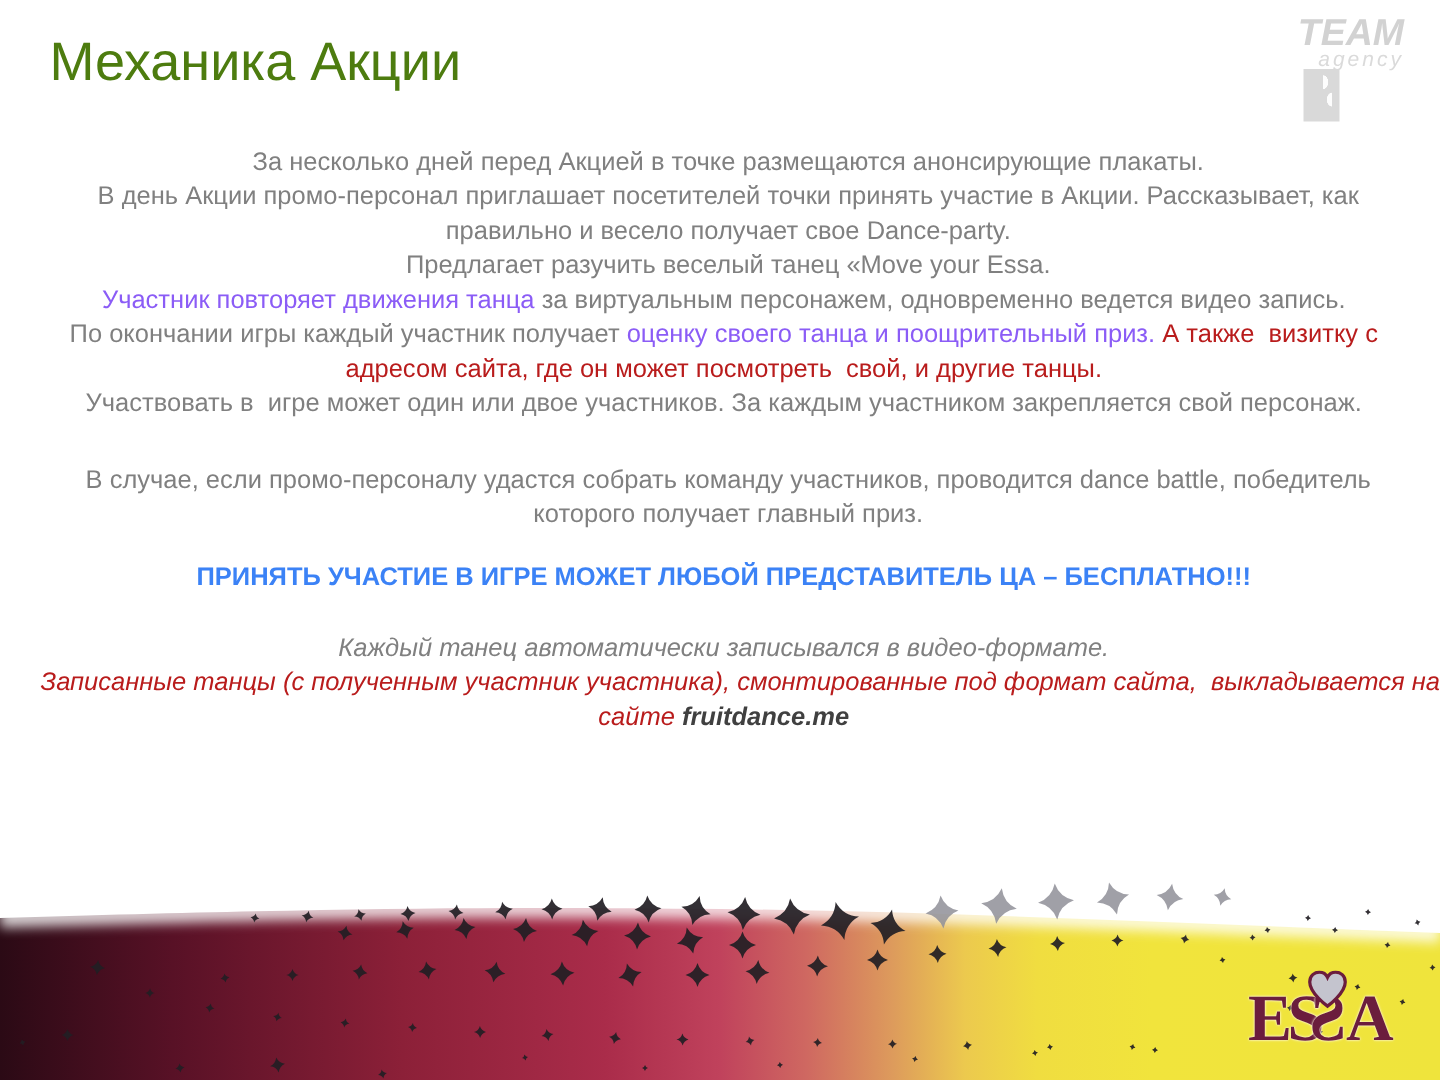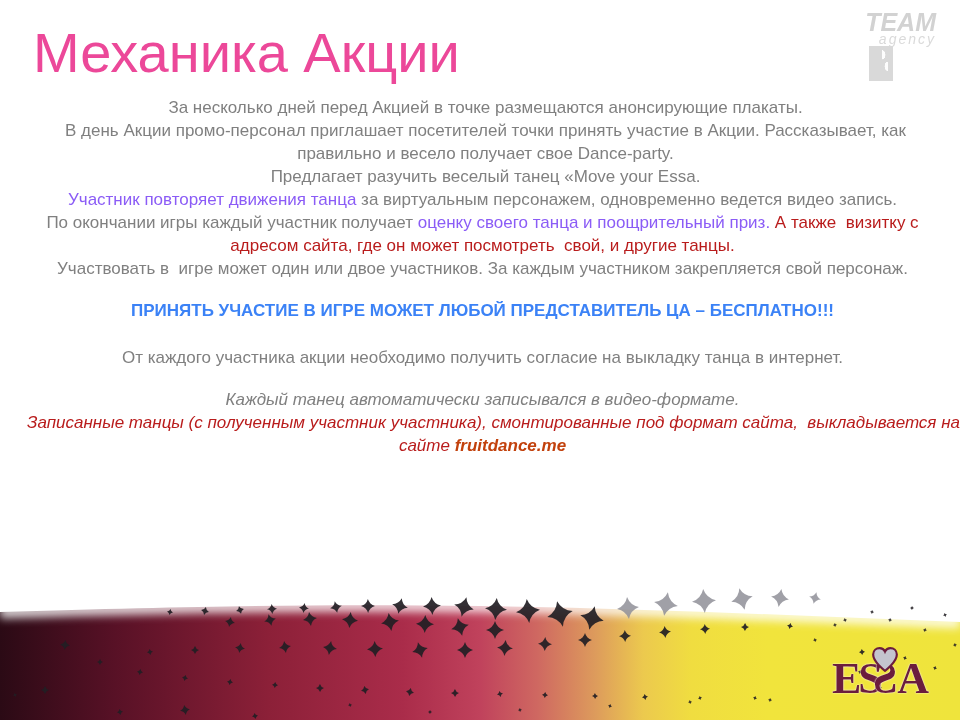--- a/index.html
+++ b/index.html
@@ -3,22 +3,22 @@
 <meta charset="utf-8">
 <style>
   html,body{margin:0;padding:0;background:#e8e8e8;}
   .slide{
     position:relative; width:960px; height:720px; background:#ffffff;
     overflow:hidden; font-family:"Liberation Sans", sans-serif;
   }
   
   .title{
     position:absolute; top:20px; left:33px; margin:0;
-    font-size:56px; font-weight:400; letter-spacing:0px;
-    color:#ec4899; font-family:"Liberation Sans", sans-serif;
+    font-size:36px; font-weight:400; letter-spacing:0px;
+    color:#4d7c0f; font-family:"Liberation Sans", sans-serif;
   }
   
   .team{position:absolute; top:10px; right:24px; display:flex; align-items:flex-start;flex-direction:column;}
   .team-txt{text-align:right; line-height:1;}
   .team-name{font-size:25px; font-weight:700; font-style:italic; color:#d2d2d2; letter-spacing:0;}
   .team-sub{font-size:14px; font-style:italic; color:#dadada; letter-spacing:2px; margin-top:-3px;}
   .team-mark{width:24px; height:35px; background:#d9d9d9; margin-left:4px; position:relative; overflow:hidden;}
   .team-mark:after{
     content:""; position:absolute; right:5px; top:3px; width:6px; height:29px;
     background:
@@ -30,21 +30,21 @@
     position:absolute; top:96px; left:27px; right:22px;
     font-size:17px; line-height:23px; color:#808080;
   }
   .para{margin:0;}
   .para.ind .line{padding-left:6px;}
   .para.center{text-align:center;}
   .line{white-space:pre;text-align:center;}
   .r-g{color:#808080;}
   .r-bg{color:#8b5cf6; font-weight:400;}
   .r-r{color:#b91c1c;}
-  .r-br{color:#c2410c; font-weight:700;}
+  .r-br{color:#404040; font-weight:700;}
   .r-dr{color:#3b82f6; font-weight:700;}
   
   .bottom{position:absolute; left:0; top:580px; width:960px; height:140px;}
   .bottom svg{display:block;}
   
   .essa{
     position:absolute; right:20px; bottom:14px; height:50px; width:108px;
     font-family:"Liberation Serif", serif; font-weight:700;
     color:#6b1d3d; font-size:44px; line-height:46px; letter-spacing:-3px;
     text-shadow:0 0 2px rgba(255,250,225,.95), 0 0 1px rgba(255,250,225,.95);
@@ -74,25 +74,28 @@
         <div class="line"><span class="r-g">В день Акции промо-персонал приглашает посетителей точки принять участие в Акции. Рассказывает, как</span></div>
         <div class="line"><span class="r-g">правильно и весело получает свое Dance-party.</span></div>
         <div class="line"><span class="r-g">Предлагает разучить веселый танец «Move your Essa.</span></div>
       </div>
       <div class="para" style="margin-top: 0px;">
         <div class="line"><span class="r-bg">Участник повторяет движения танца</span><span class="r-g"> за виртуальным персонажем, одновременно ведется видео запись.</span></div>
         <div class="line"><span class="r-g">По окончании игры каждый участник получает </span><span class="r-bg">оценку своего танца и поощрительный приз.</span><span class="r-r"> А также  визитку с</span></div>
         <div class="line"><span class="r-r">адресом сайта, где он может посмотреть  свой, и другие танцы.</span></div>
         <div class="line"><span class="r-g">Участвовать в  игре может один или двое участников. За каждым участником закрепляется свой персонаж.</span></div>
       </div>
+      <div class="para ind" style="margin-top: 28px;">
+        <div class="line"><span class="r-g">В случае, если промо-персоналу удастся собрать команду участников, проводится dance battle, победитель</span></div>
+        <div class="line"><span class="r-g">которого получает главный приз.</span></div>
+      </div>
       <div class="para center" style="margin-top: 19px;">
         <div class="line"><span class="r-dr">ПРИНЯТЬ УЧАСТИЕ В ИГРЕ МОЖЕТ ЛЮБОЙ ПРЕДСТАВИТЕЛЬ ЦА – БЕСПЛАТНО!!!</span></div>
       </div>
       <div class="para" style="margin-top: 24px;">
-        <div class="line"><span class="r-g">От каждого участника акции необходимо получить согласие на выкладку танца в интернет.</span></div>
       </div>
       <div class="para" style="margin-top: 19px; font-style: italic;">
         <div class="line"><span class="r-g">Каждый танец автоматически записывался в видео-формате.</span></div>
         <div class="line"><span class="r-r">Записанные танцы (с полученным участник участника), смонтированные под формат сайта,  выкладывается на</span></div>
         <div class="line"><span class="r-r">сайте </span><span class="r-br">fruitdance.me</span></div>
       </div>
     </div>
 
   <div class="bottom">
     <svg width="960" height="140" viewBox="0 580 960 140">

